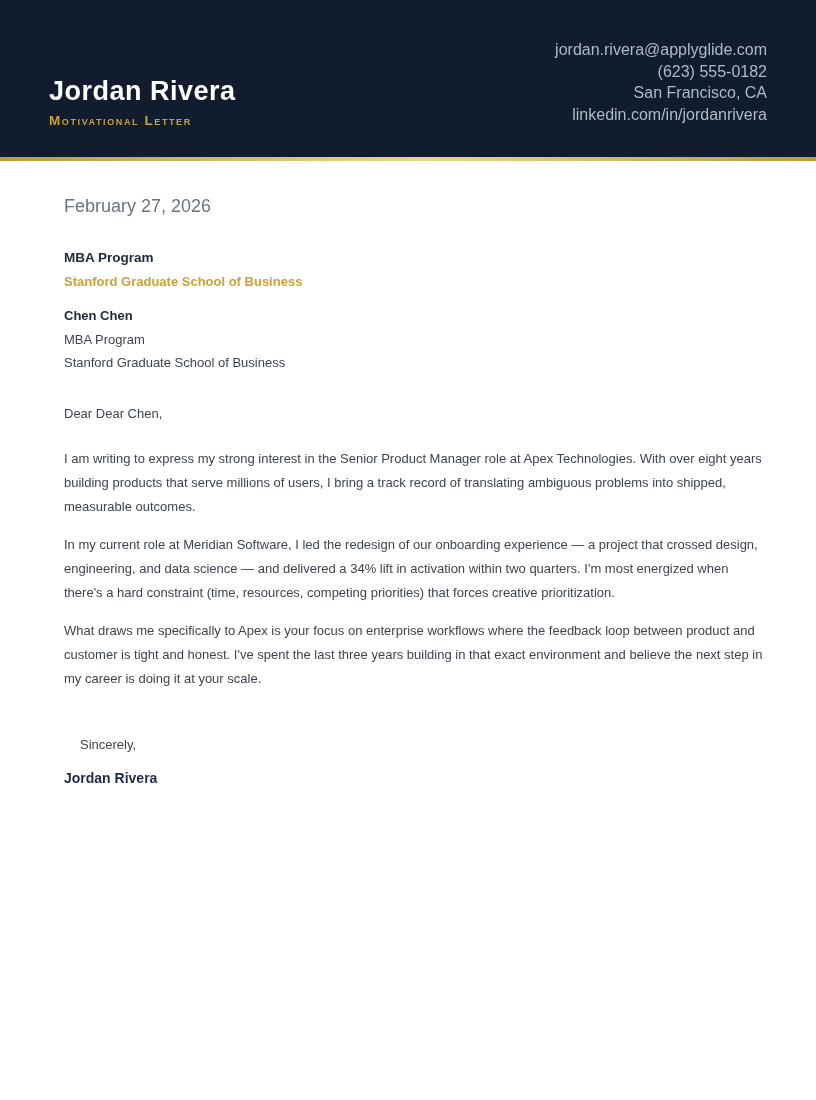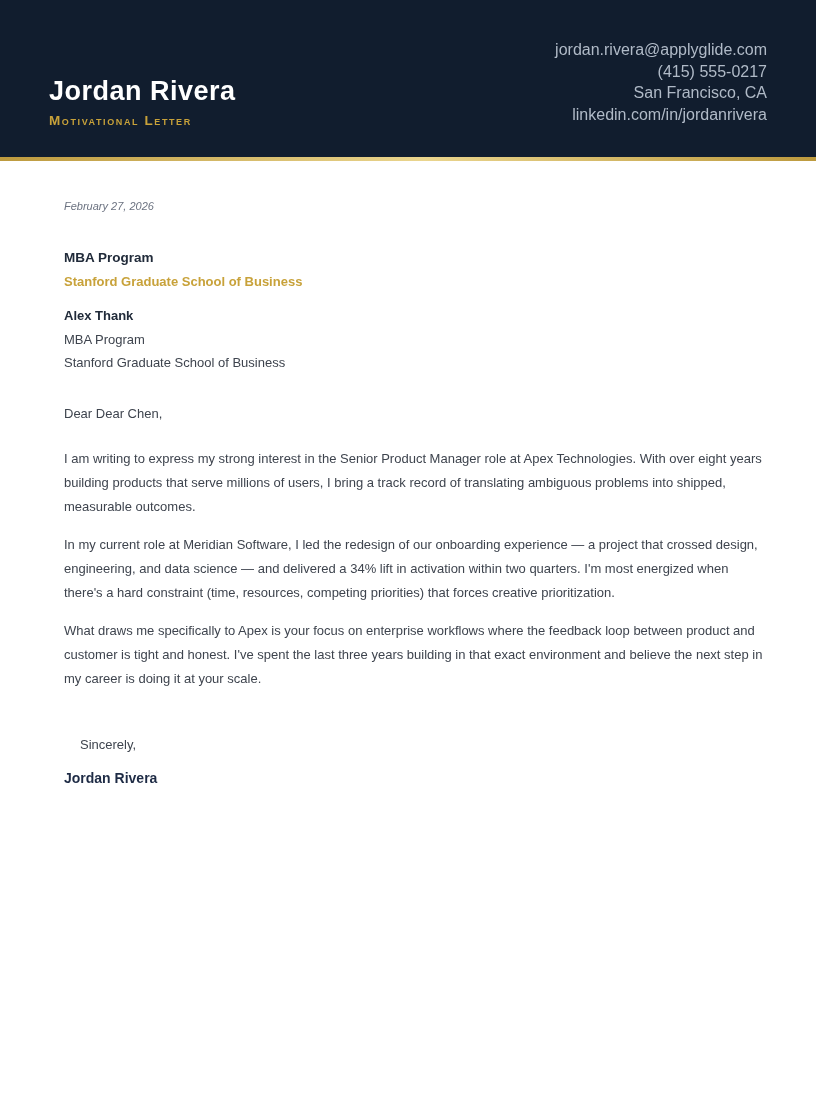--- a/index.html
+++ b/index.html
@@ -64,23 +64,22 @@
   
   .letter-body {
     padding: 38px 49px 0 64px;
     box-sizing: border-box;
     color: var(--body-text, #3e444e);
     font-size: 13px;
   }
   .letter-date {
     margin: 0 0 37px 0;
     color: var(--muted-text, #6b7280);
-    font-size: 11px;
+    font-size: 18px;
     line-height: 15px;
-    font-style: italic;
   }
   .recipient-org {
     margin: 0 0 15px 0;
   }
   .recipient-org-program {
     margin: 0 0 10px 0;
     font-size: 13.5px;
     font-weight: 700;
     color: var(--heading-text, #212b3a);
     line-height: 14px;
@@ -125,39 +124,39 @@
 
 <div class="page">
 
   <header class="letter-header">
     <div>
       <h1 class="applicant-name">Jordan Rivera</h1>
       <div class="letter-type-subtitle">Motivational Letter</div>
     </div>
     <div class="contact-info">
       <div>jordan.rivera@applyglide.com</div>
-      <div>(415) 555-0217</div>
+      <div>(623) 555-0182</div>
       <div>San Francisco, CA</div>
       <div>linkedin.com/in/jordanrivera</div>
     </div>
   </header>
 
   <div class="gold-divider"></div>
 
   <main class="letter-body">
 
     <p class="letter-date">February 27, 2026</p>
 
     <div class="recipient-org">
       <p class="recipient-org-program">MBA Program</p>
       <p class="recipient-org-school">Stanford Graduate School of Business</p>
     </div>
 
     <div class="recipient-person">
-      <div class="recipient-person-name">Alex Thank</div>
+      <div class="recipient-person-name">Chen Chen</div>
       <div>MBA Program</div>
       <div>Stanford Graduate School of Business</div>
     </div>
 
     <p class="salutation">Dear Dear Chen,</p>
 
     <p class="letter-paragraph">I am writing to express my strong interest in the Senior Product Manager role at Apex Technologies. With over eight years building products that serve millions of users, I bring a track record of translating ambiguous problems into shipped, measurable outcomes.</p>
     <p class="letter-paragraph">In my current role at Meridian Software, I led the redesign of our onboarding experience — a project that crossed design, engineering, and data science — and delivered a 34% lift in activation within two quarters. I'm most energized when there's a hard constraint (time, resources, competing priorities) that forces creative prioritization.</p>
     <p class="letter-paragraph">What draws me specifically to Apex is your focus on enterprise workflows where the feedback loop between product and customer is tight and honest. I've spent the last three years building in that exact environment and believe the next step in my career is doing it at your scale.</p>
 

